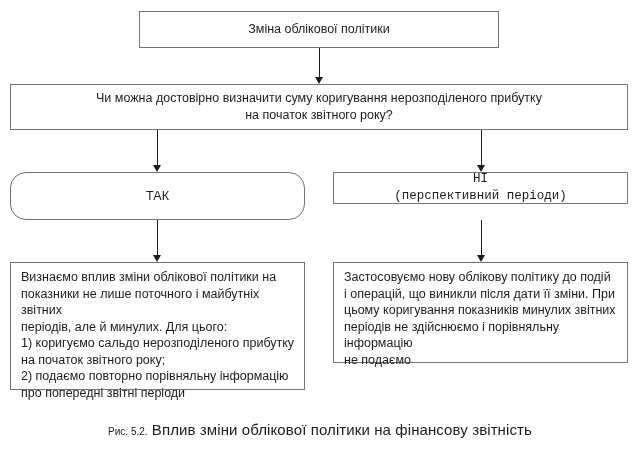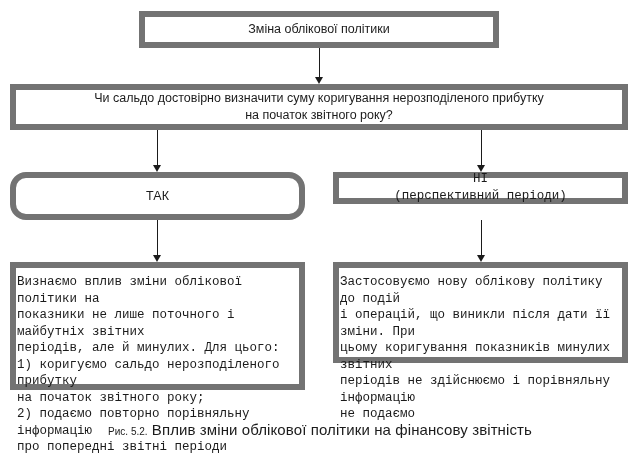--- a/index.html
+++ b/index.html
@@ -8,38 +8,37 @@
     width: 640px;
     height: 454px;
     background: #ffffff;
     font-family: "Liberation Sans", sans-serif;
     color: #1b1b1b;
     overflow: hidden;
   }
   .box {
     position: absolute;
     box-sizing: border-box;
-    border: 6px solid #737373;
+    border: 1px solid #737373;
     background: #ffffff;
     display: flex;
     flex-direction: column;
     align-items: center;
     justify-content: center;
     text-align: center;
     font-size: 12.5px;
     line-height: 17px;
   }
   .box .txt { white-space: pre-line; }
   .box.detail {
-    align-items: center;
+    align-items: flex-start;
     justify-content: flex-start;
     text-align: left;
-    padding: 6px 8px 6px 1px;
+    padding: 6px 8px 6px 10px;
     line-height: 16.5px;
-    font-family: Liberation Mono, monospace;
   }
   .top-box      { left: 139px; top: 11px;  width: 360px; height: 37px; }
   .question-box { left: 10px;  top: 84px;  width: 618px; height: 46px; }
   .yes-box      { left: 10px;  top: 172px; width: 295px; height: 48px; border-radius: 16px; }
   .no-box       { left: 333px; top: 172px; width: 295px; height: 32px; font-family: Liberation Mono, monospace; }
   .yes-detail   { left: 10px;  top: 262px; width: 295px; height: 128px; }
   .no-detail    { left: 333px; top: 262px; width: 295px; height: 101px; }
 
   .arrow { position: absolute; width: 9px; }
   .arrow .line {
@@ -82,21 +81,21 @@
   <div class="box top-box">
     <span class="txt">Зміна облікової політики</span>
   </div>
 
   <div class="arrow arrow-1">
     <div class="line"></div>
     <div class="head"></div>
   </div>
 
   <div class="box question-box">
-    <span class="txt">Чи сальдо достовірно визначити суму коригування нерозподіленого прибутку
+    <span class="txt">Чи можна достовірно визначити суму коригування нерозподіленого прибутку
 на початок звітного року?</span>
   </div>
 
   <div class="arrow arrow-2">
     <div class="line"></div>
     <div class="head"></div>
   </div>
 
   <div class="arrow arrow-3">
     <div class="line"></div>

